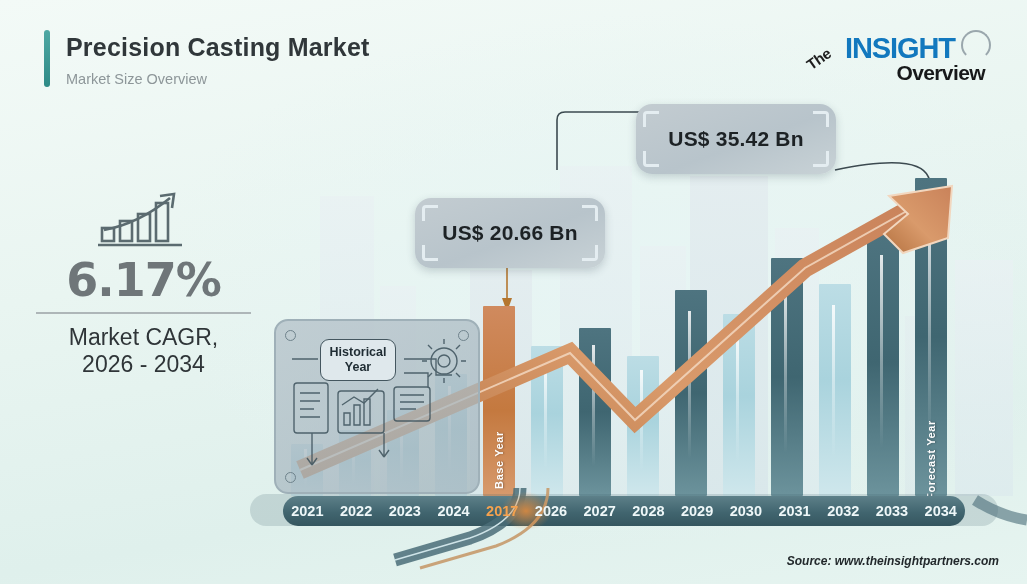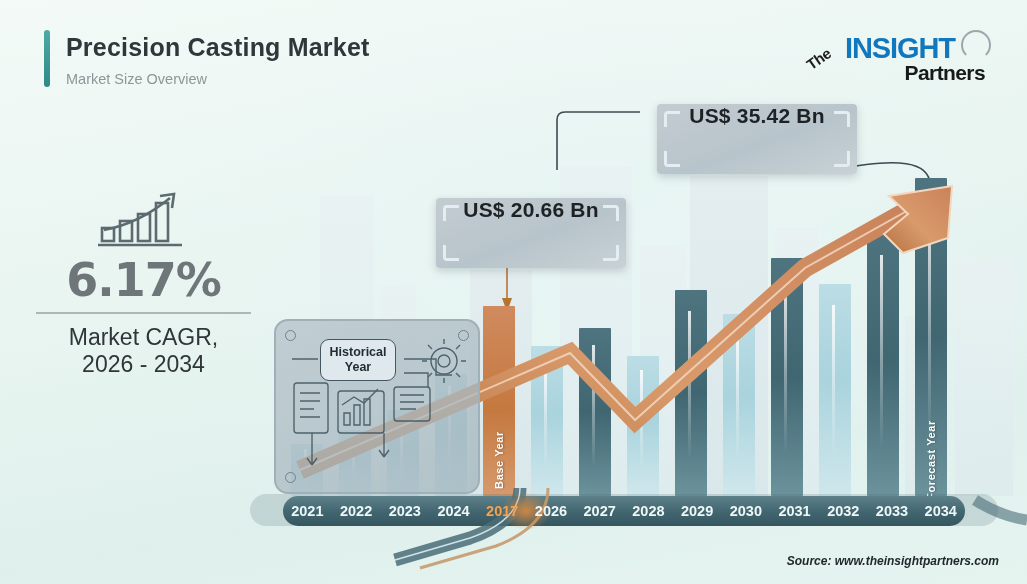--- a/index.html
+++ b/index.html
@@ -59,23 +59,23 @@
     background:linear-gradient(180deg,#5d8089 0%,#41656f 55%,#35565f 100%);
     border-radius:15px; display:flex; align-items:center; }
   .yr { flex:1; text-align:center; color:#eef7f8; font-size:14.5px; font-weight:bold; position:relative; z-index:2; }
   .yr.base-year { color:#f6a24e; }
   #base-glow { position:absolute; top:-4px; width:50px; height:38px; border-radius:10px;
     background:radial-gradient(ellipse at center, rgba(230,140,60,.85) 0%, rgba(230,140,60,0) 72%); z-index:1; }
   #platform { position:absolute; left:250px; bottom:58px; width:748px; height:32px;
     border-radius:16px; background:rgba(60,95,105,.18); }
 
   
-  .callout { position:absolute; border-radius:4px;
+  .callout { position:absolute; border-radius:16px;
     background:linear-gradient(160deg,#c3ccd1 0%,#b8c4cb 55%,#c8d2d6 100%);
-    box-shadow:0 3px 9px rgba(50,70,80,.22); display:flex; justify-content:center;margin-left:21px; }
+    box-shadow:0 3px 9px rgba(50,70,80,.22); display:flex; align-items:center; justify-content:center; }
   .callout span { font-size:21px; font-weight:bold; color:#1d2225; letter-spacing:.2px; }
   .corner { position:absolute; width:16px; height:16px; border:3px solid #e4edf1; }
   .c-tl { left:7px; top:7px; border-right:none; border-bottom:none; border-radius:4px 0 0 0; }
   .c-tr { right:7px; top:7px; border-left:none; border-bottom:none; border-radius:0 4px 0 0; }
   .c-bl { left:7px; bottom:7px; border-right:none; border-top:none; border-radius:0 0 0 4px; }
   .c-br { right:7px; bottom:7px; border-left:none; border-top:none; border-radius:0 0 4px 0; }
 
   
   #hist-panel { position:absolute; left:274px; bottom:90px; width:206px; height:175px;
     border:2px solid #9fb0b8; border-radius:14px;
@@ -108,21 +108,21 @@
     <div>
       <div id="title">Precision Casting Market</div>
       <div id="subtitle">Market Size Overview</div>
     </div>
   </div>
 
   <div id="logo">
     <div id="logo-circle"></div>
     <div id="logo-the">The</div>
     <div id="logo-insight">INSIGHT</div>
-    <div id="logo-partners">Partners</div>
+    <div id="logo-partners">Overview</div>
   </div>
 
   <div id="cagr">
     <div id="cagr-icon">
       <svg width="96" height="58" viewBox="0 0 96 58">
         <g fill="none" stroke="#5b6b70" stroke-width="2.6">
           <rect x="6" y="38" width="12" height="13"></rect>
           <rect x="24" y="31" width="12" height="20"></rect>
           <rect x="42" y="24" width="12" height="27"></rect>
           <rect x="60" y="13" width="12" height="38"></rect>

